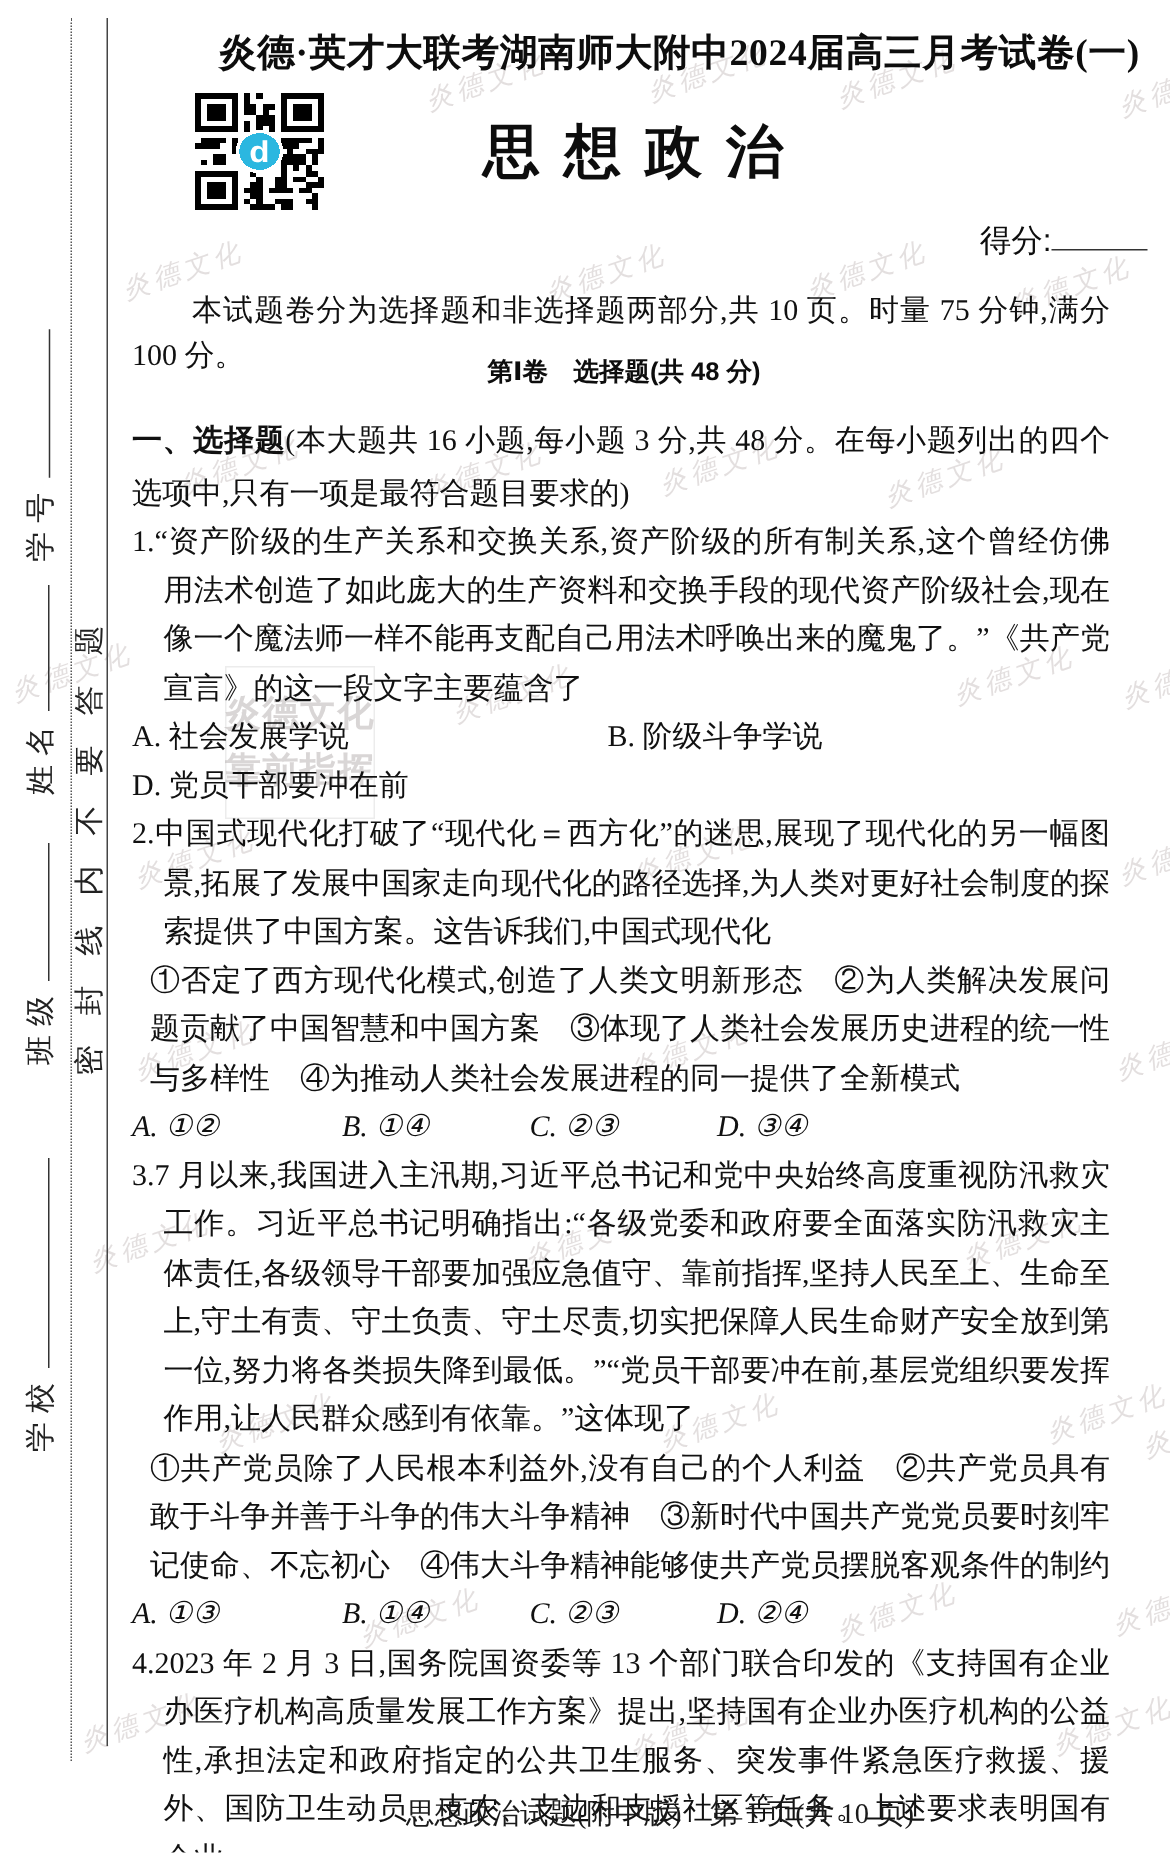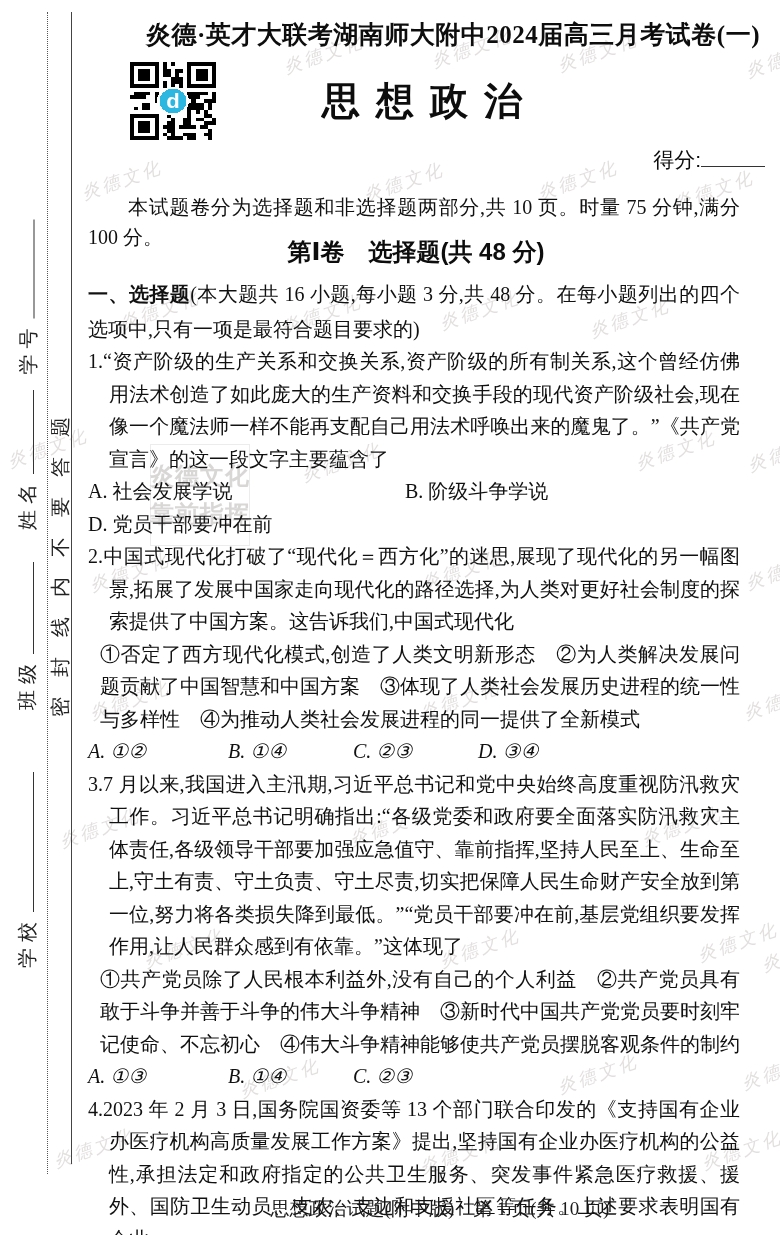--- a/index.html
+++ b/index.html
@@ -90,21 +90,21 @@
   }
   .intro{
     position:absolute;left:88px;top:192px;width:652px;
     font-size:20px;line-height:30px;text-indent:2em;text-align:justify;
     margin:0;
   }
   .part-heading{
     position:absolute;left:72px;top:236px;width:688px;
     text-align:center;
     font-family:"Liberation Sans","DejaVu Sans",sans-serif;
-    font-weight:bold;font-size:24px;color:#0d0d0d;
+    font-weight:bold;font-size:17px;color:#0d0d0d;
   }
 
   
   .flow{
     position:absolute;left:88px;top:278px;width:652px;
     font-size:20px;line-height:32.5px;
   }
   .flow p{margin:0;}
   .section-head{text-align:justify;}
   .section-head .sec-bold{
@@ -351,20 +351,21 @@
           <span class="opt"><span>D. </span><span>③④</span></span>
         </div>
       </div>
       <div class="question">
         <p class="stem"><span>3.</span><span>7 月以来,我国进入主汛期,习近平总书记和党中央始终高度重视防汛救灾工作。习近平总书记明确指出:“各级党委和政府要全面落实防汛救灾主体责任,各级领导干部要加强应急值守、靠前指挥,坚持人民至上、生命至上,守土有责、守土负责、守土尽责,切实把保障人民生命财产安全放到第一位,努力将各类损失降到最低。”“党员干部要冲在前,基层党组织要发挥作用,让人民群众感到有依靠。”这体现了</span></p>
         <p class="subitems">①共产党员除了人民根本利益外,没有自己的个人利益　②共产党员具有敢于斗争并善于斗争的伟大斗争精神　③新时代中国共产党党员要时刻牢记使命、不忘初心　④伟大斗争精神能够使共产党员摆脱客观条件的制约</p>
         <div class="opts opts-4">
           <span class="opt"><span>A. </span><span>①③</span></span>
           <span class="opt"><span>B. </span><span>①④</span></span>
           <span class="opt"><span>C. </span><span>②③</span></span>
+          <span class="opt"><span>D. </span><span>②④</span></span>
         </div>
       </div>
       <div class="question">
         <p class="stem"><span>4.</span><span>2023 年 2 月 3 日,国务院国资委等 13 个部门联合印发的《支持国有企业办医疗机构高质量发展工作方案》提出,坚持国有企业办医疗机构的公益性,承担法定和政府指定的公共卫生服务、突发事件紧急医疗救援、援外、国防卫生动员、支农、支边和支援社区等任务。上述要求表明国有企业</span></p>
       </div>
     </div>
 </div>
 
 <div class="footer">思想政治试题(附中版)　第 1 页(共 10 页)</div>
 

